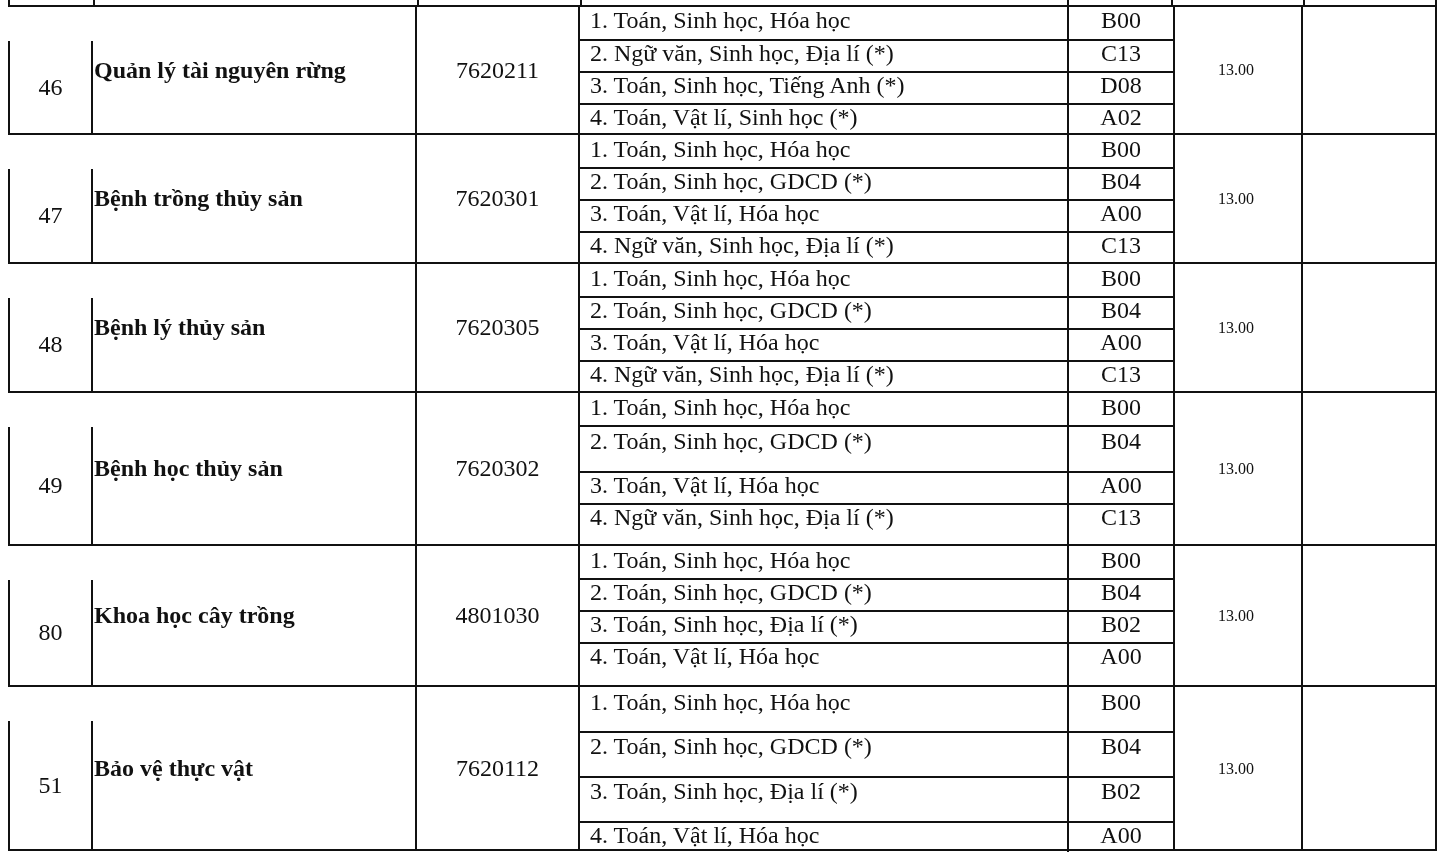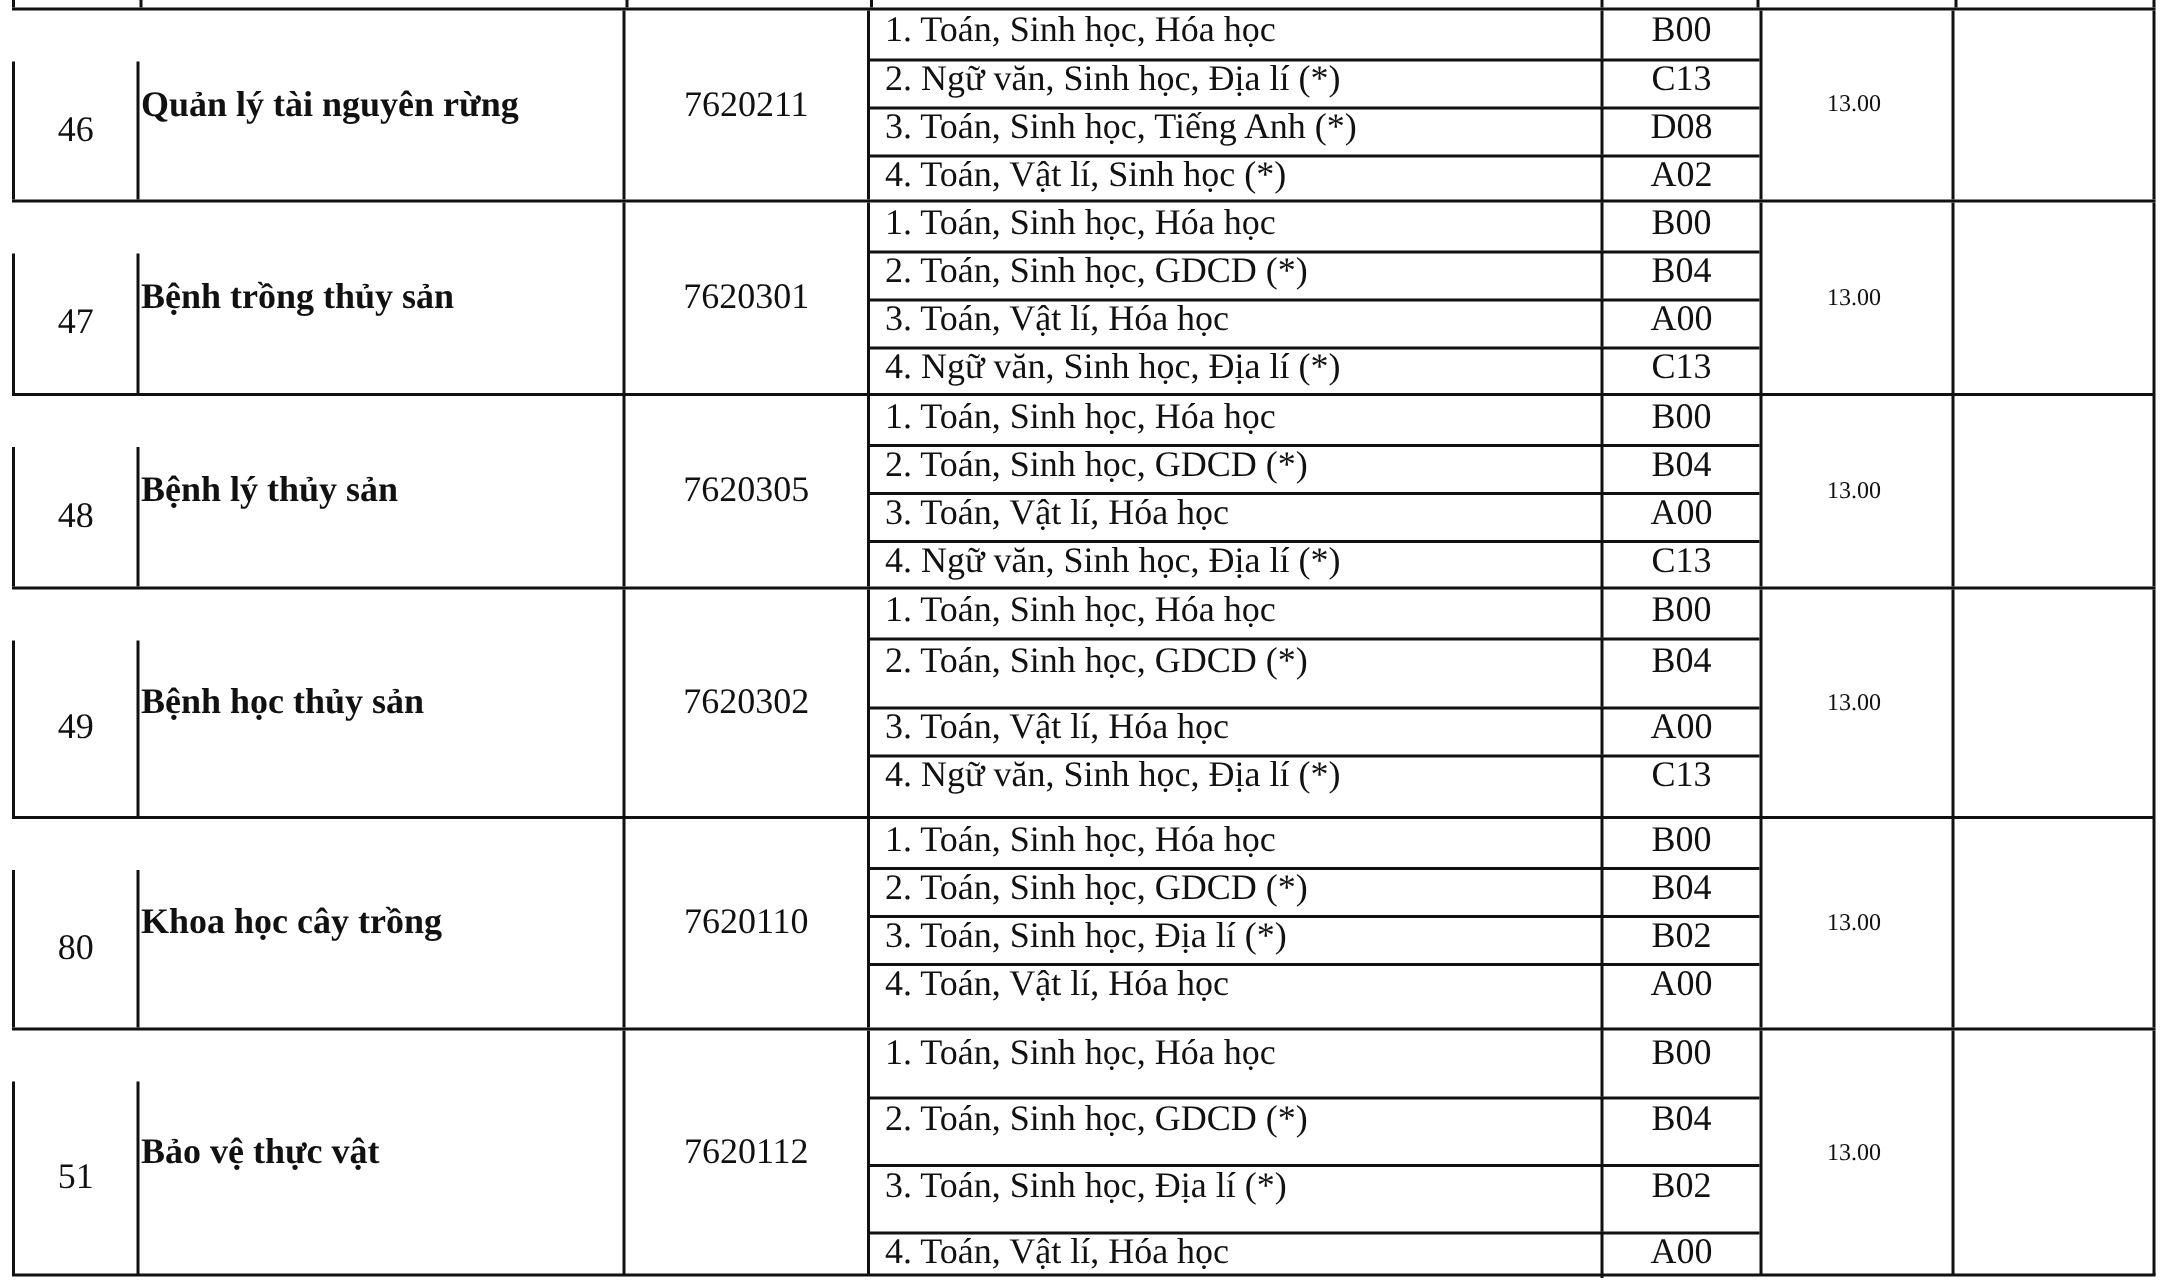--- a/index.html
+++ b/index.html
@@ -184,21 +184,21 @@
           </div>
       </div>
     </div>
     <div class="cell score">13.00</div>
     <div class="cell note"></div>
   </div>
 
   <div class="group" style="top:544px;height:141px;">
     <div class="cell stt">80</div>
     <div class="cell name">Khoa học cây trồng</div>
-    <div class="cell code">7620110</div>
+    <div class="cell code">4801030</div>
     <div class="cell combos">
       <div class="sub" style="top:0;height:32px">
         <div class="sub-text" style="top:1px">1. Toán, Sinh học, Hóa học</div>
         <div class="sub-code">
             <span style="top:1px">B00</span>
           </div>
       </div>
       <div class="sub" style="top:32px;height:32px">
         <div class="sub-line"></div>
         <div class="sub-text" style="top:1px">2. Toán, Sinh học, GDCD (*)</div>

